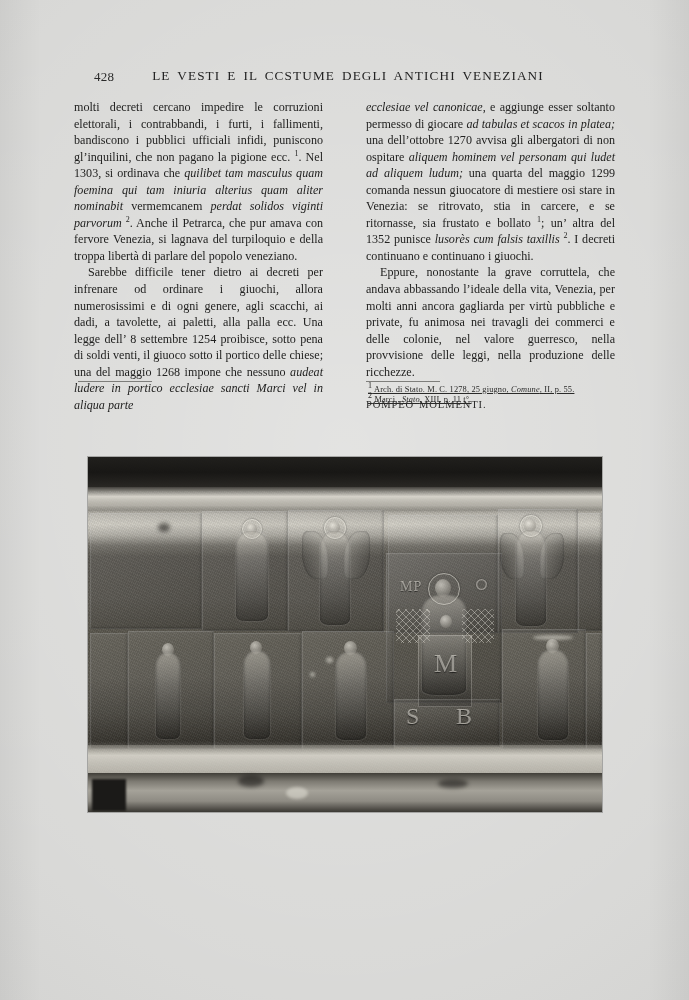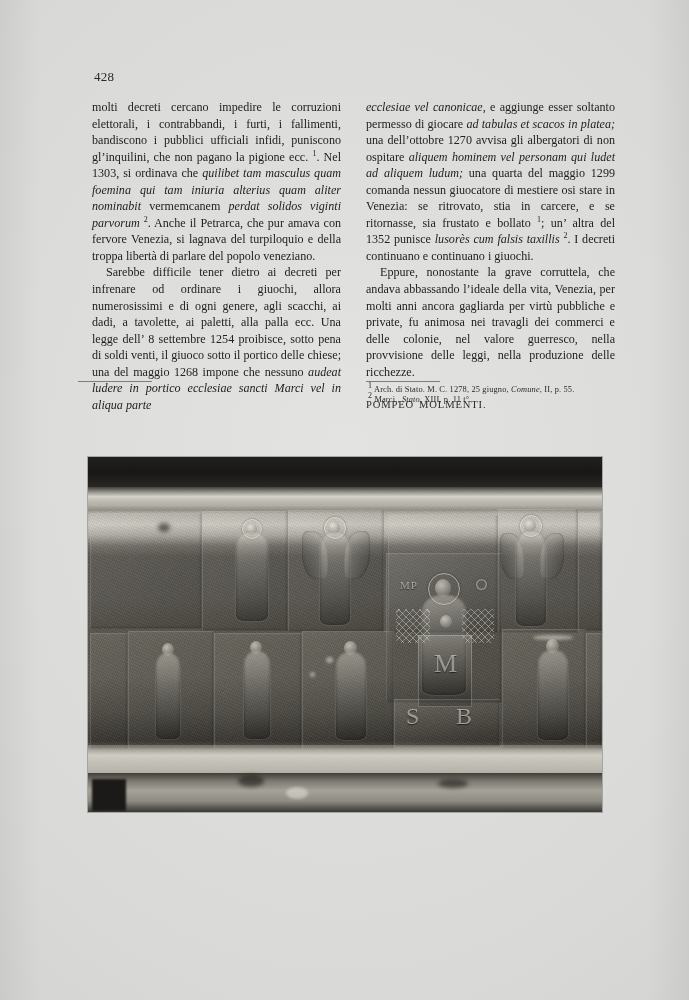--- a/index.html
+++ b/index.html
@@ -66,21 +66,21 @@
   .col {
     position: absolute;
     top: 99px;
     width: 249px;
     font-size: 12.1px;
     line-height: 16.55px;
     color: #222221;
     text-align: justify;
     text-align-last: left;
   }
-  .col-left  { left: 92px; }
+  .col-left  { left: 74px; }
   .col-right { left: 366px; }
 
   .col p {
     margin: 0;
   }
   .col p.indent {
     text-indent: 14px;
   }
   .col .it {
     font-style: italic;
@@ -114,21 +114,21 @@
   .fn {
     position: absolute;
     top: 385px;
     width: 252px;
     font-size: 8.4px;
     line-height: 10.4px;
     color: #2a2a29;
     letter-spacing: 0.15px;
   }
   .fn-left  { left: 80px; }
-  .fn-right { left: 368px; }
+  .fn-right { left: 368px; text-decoration: underline; }
   .fn .it { font-style: italic; }
   .fn div { white-space: nowrap; }
 
   
   .plate {
     position: absolute;
     left: 88px;
     top: 457px;
     width: 514px;
     height: 355px;
@@ -286,20 +286,21 @@
 </style>
 </head>
 <body>
 
 <div class="page"></div>
 
 <div class="sheet">
 
   <div class="running-head">
     <div class="folio">428</div>
+    <div class="head-title">LE VESTI E IL CCSTUME DEGLI ANTICHI VENEZIANI</div>
   </div>
 
   <div class="col col-left">
     <div id="col-left-body">
         <p><span>molti decreti cercano impedire le corruzioni elettorali, i contrabbandi, i furti, i fallimenti, bandiscono i pubblici ufficiali infidi, puniscono gl’inquilini, che non pagano la pigione ecc. </span><sup>1</sup><span>. Nel 1303, si ordinava che </span><span class="it">quilibet tam masculus quam foemina qui tam iniuria alterius quam aliter nominabit </span><span>vermemcanem </span><span class="it">perdat solidos viginti parvorum </span><sup>2</sup><span>. Anche il Petrarca, che pur amava con fervore Venezia, si lagnava del turpiloquio e della troppa libertà di parlare del popolo veneziano.</span></p>
         <p class="indent"><span>Sarebbe difficile tener dietro ai decreti per infrenare od ordinare i giuochi, allora numerosissimi e di ogni genere, agli scacchi, ai dadi, a tavolette, ai paletti, alla palla ecc. Una legge dell’ 8 settembre 1254 proibisce, sotto pena di soldi venti, il giuoco sotto il portico delle chiese; una del maggio 1268 impone che nessuno </span><span class="it">audeat ludere in portico ecclesiae sancti Marci vel in aliqua parte</span></p>
       </div>
   </div>
 
   <div class="col col-right">
@@ -348,21 +349,21 @@
       <div class="figure" style="left:428px; top:73px; width:30px; height:96px;"></div>
 
       <div class="slab" style="left:298px; top:96px; width:116px; height:150px;"></div>
       <div class="lattice" style="left:308px; top:152px; width:34px; height:34px;"></div>
       <div class="lattice" style="left:374px; top:152px; width:32px; height:34px;"></div>
       <div class="throne" style="left:330px; top:178px; width:54px; height:72px;"></div>
       <div class="halo" style="left:340px; top:116px; width:30px; height:30px;"></div>
       <div class="head" style="left:347px; top:122px; width:16px; height:18px;"></div>
       <div class="figure" style="left:334px; top:138px; width:44px; height:100px;"></div>
       <div class="head" style="left:352px; top:158px; width:12px; height:13px;"></div>
-      <div class="inscription" style="left:312px; top:122px; font-size:11px;">MP</div>
+      <div class="inscription" style="left:312px; top:122px; font-size:14px;">MP</div>
       <div class="rosette" style="left:388px; top:122px; width:11px; height:11px;"></div>
       <div class="inscription" style="left:346px; top:192px; font-size:26px;">M</div>
 
       <div class="slab" style="left:2px;  top:176px; width:38px;  height:116px;"></div>
       <div class="slab" style="left:40px; top:174px; width:86px;  height:118px;"></div>
       <div class="slab" style="left:126px;top:176px; width:88px;  height:116px;"></div>
       <div class="slab" style="left:214px;top:174px; width:92px;  height:118px;"></div>
       <div class="slab" style="left:414px;top:172px; width:84px;  height:120px;"></div>
       <div class="slab" style="left:498px;top:176px; width:16px;  height:116px;"></div>
 

